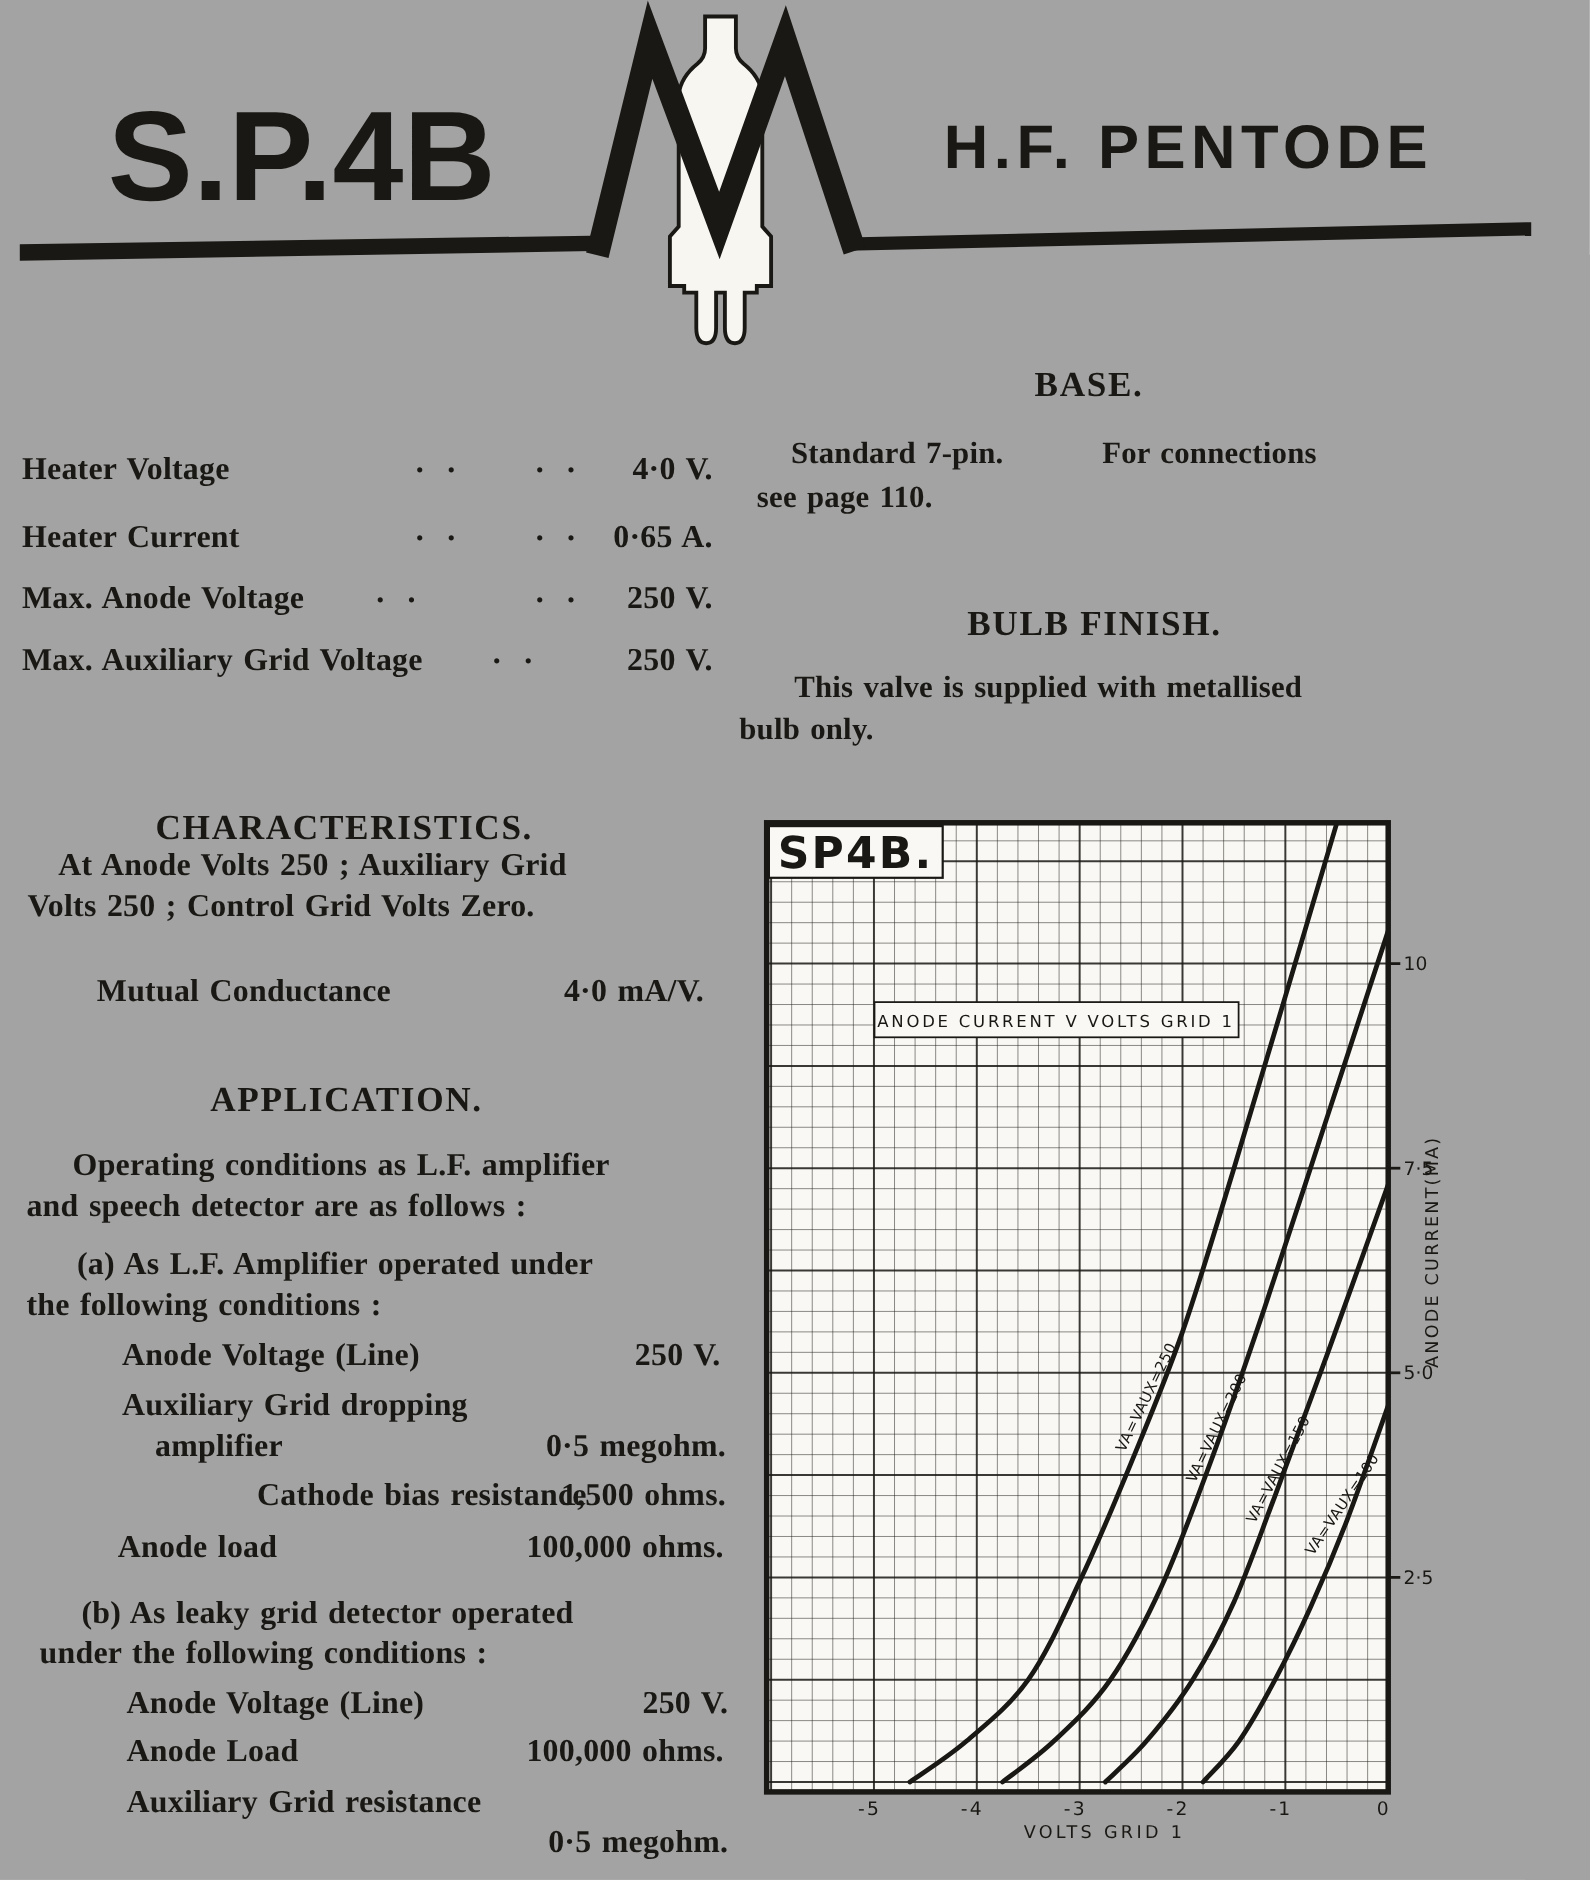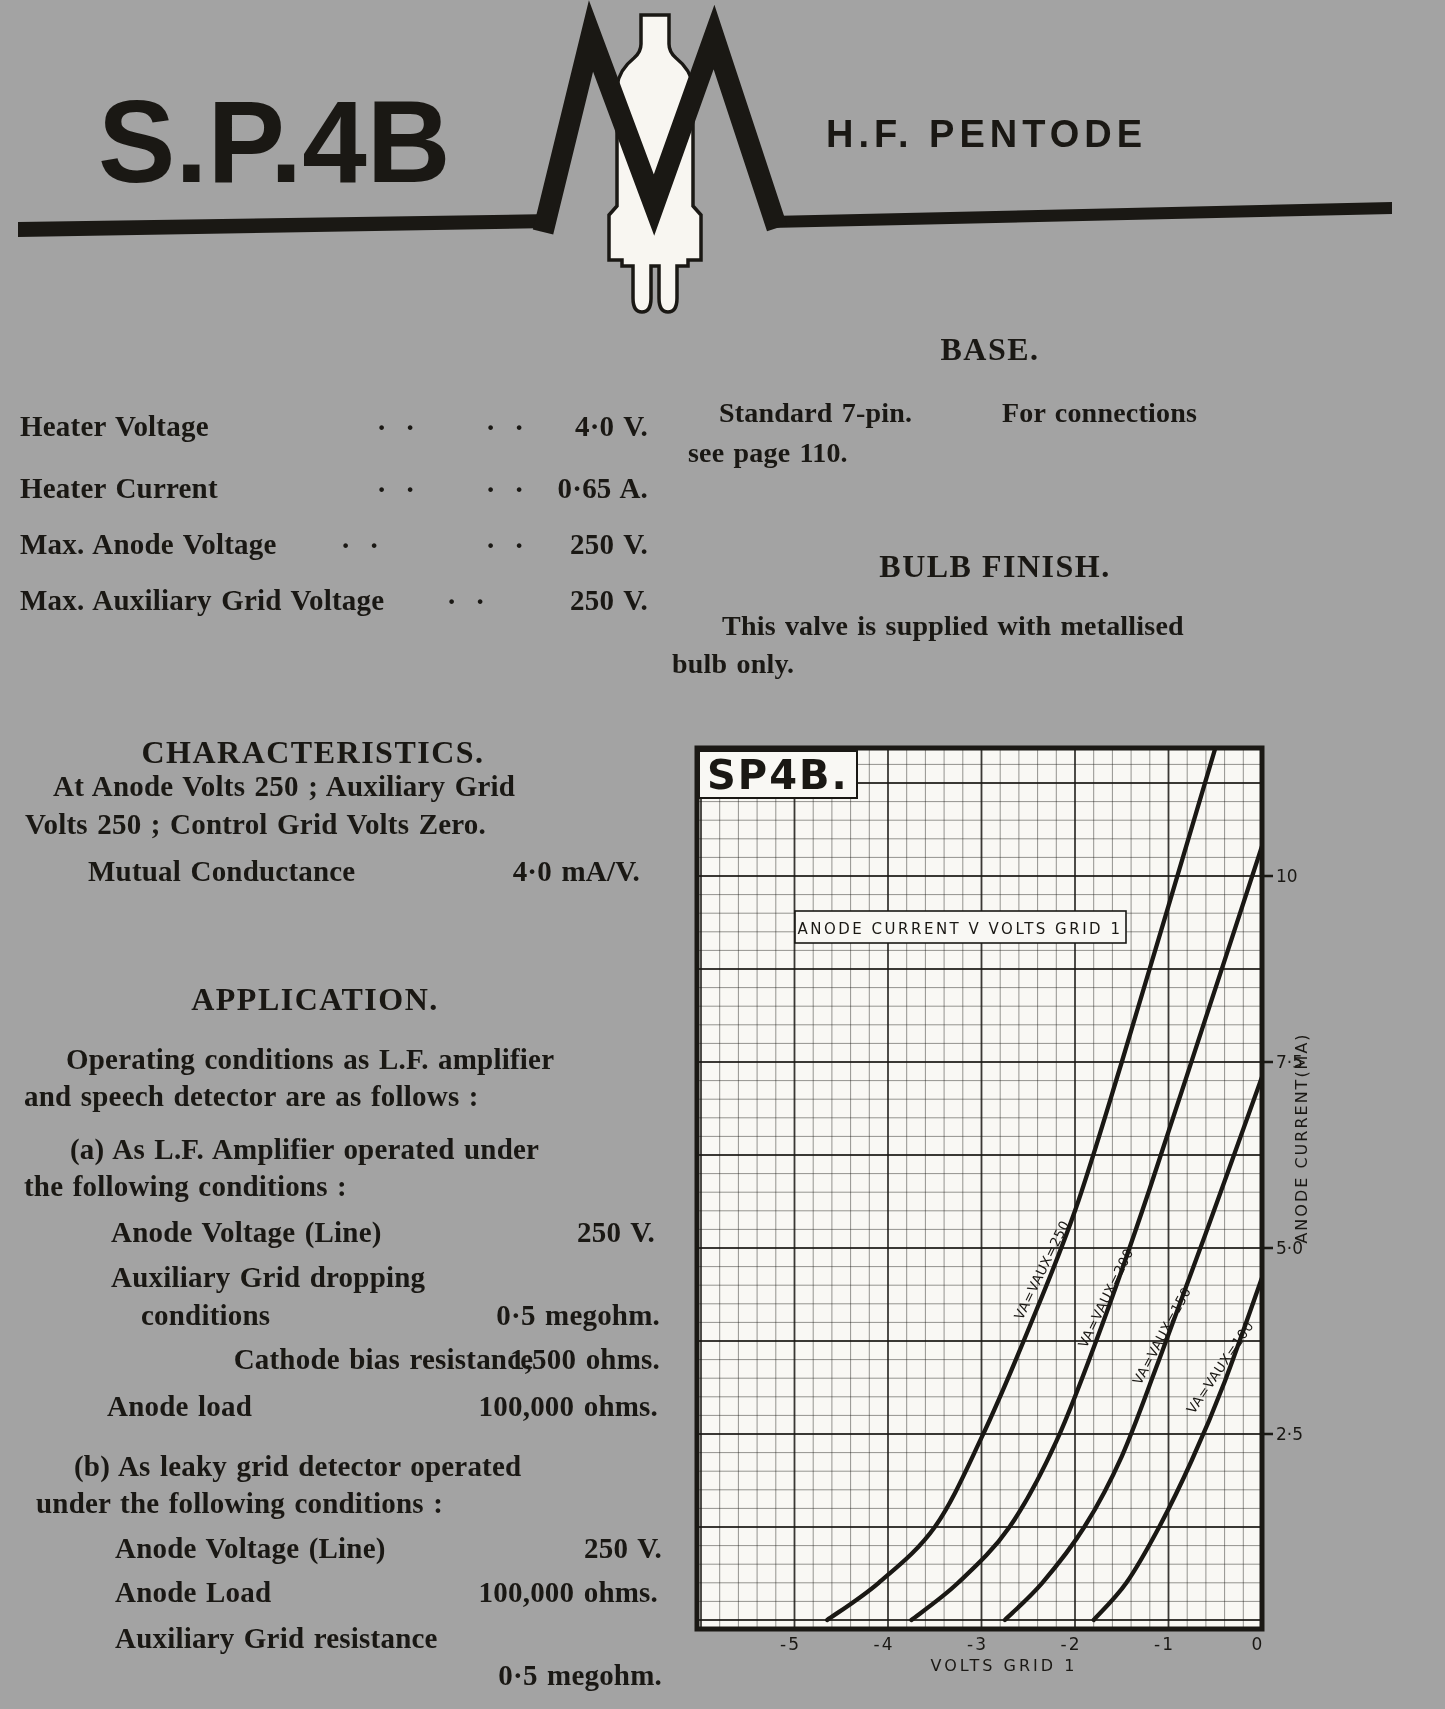--- a/index.html
+++ b/index.html
@@ -19,23 +19,23 @@
   .row{display:block;}
   .row .val{position:absolute;right:0;top:0;}
   .row .dots{position:absolute;top:-6px;letter-spacing:6px;font-weight:700;}
   .flexrow{display:flex;justify-content:space-between;}
   .brand{
     position:absolute;left:98px;top:84px;
     font-family:"Liberation Sans", sans-serif;
     font-weight:700;font-size:116px;line-height:116px;letter-spacing:0px;
   }
   .devtype{
-    position:absolute;left:826px;top:106px;
+    position:absolute;left:858px;top:106px;
     font-family:"Liberation Sans", sans-serif;
-    font-weight:700;font-size:38px;line-height:56px;letter-spacing:5px;text-align:right;
+    font-weight:700;font-size:56px;line-height:56px;letter-spacing:5px;text-align:right;
   }
   #logo{position:absolute;left:0;top:0;}
   #chart{position:absolute;left:640px;top:690px;}
   .chart-font{font-family:"DejaVu Sans", sans-serif;}
 </style>
 </head>
 <body>
 
 <div class="page">
 
@@ -73,39 +73,39 @@
   </div>
   <div class="ln lc row" style="left:20px;top:582px;width:628px;">
     <span>Max. Auxiliary Grid Voltage</span>
     <span class="dots" style="left:428px;">. .</span>
     <span class="val">250 V.</span>
   </div>
 
   <div class="ln heading" style="left:30px;top:710px;width:566px;margin-top:24px;">CHARACTERISTICS.</div>
   <div class="ln lc" style="left:53px;top:768px;">At Anode Volts 250 ;  Auxiliary Grid</div>
   <div class="ln lc" style="left:25px;top:806px;">Volts 250 ;  Control Grid Volts Zero.</div>
-  <div class="ln lc row" style="left:88px;top:853px;width:552px;">
+  <div class="ln lc row" style="left:88px;top:883px;width:552px;">
     <span>Mutual Conductance</span>
     <span class="val">4·0 mA/V.</span>
   </div>
 
   <div class="ln heading" style="left:35px;top:981px;width:560px;">APPLICATION.</div>
   <div class="ln lc" style="left:66px;top:1041px;">Operating conditions as L.F. amplifier</div>
   <div class="ln lc" style="left:24px;top:1078px;">and speech detector are as follows :</div>
 
   <div class="ln lc" style="left:24px;top:1168px;">the following conditions :</div>
   <div class="ln lc" style="left:70px;top:1131px;">(a) As L.F. Amplifier operated under</div>
 
   <div class="ln lc row" style="left:111px;top:1214px;width:544px;">
     <span>Anode Voltage (Line)</span>
     <span class="val">250 V.</span>
   </div>
   <div class="ln lc" style="left:111px;top:1259px;">Auxiliary Grid dropping</div>
   <div class="ln lc row" style="left:141px;top:1297px;width:519px;">
-    <span>conditions</span>
+    <span>amplifier</span>
     <span class="val">0·5 megohm.</span>
   </div>
   <div class="ln lc row" style="left:107px;top:1341px;width:553px;text-align:center;">
     <span>Cathode bias resistance</span>
     <span class="val">1,500 ohms.</span>
   </div>
   <div class="ln lc row" style="left:107px;top:1388px;width:551px;">
     <span>Anode load</span>
     <span class="val">100,000 ohms.</span>
   </div>

